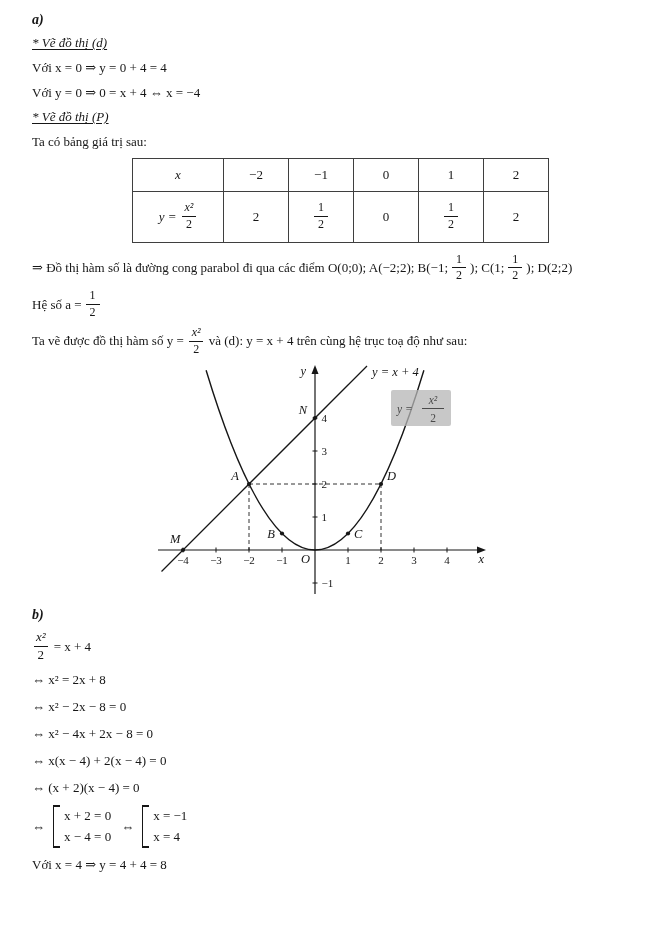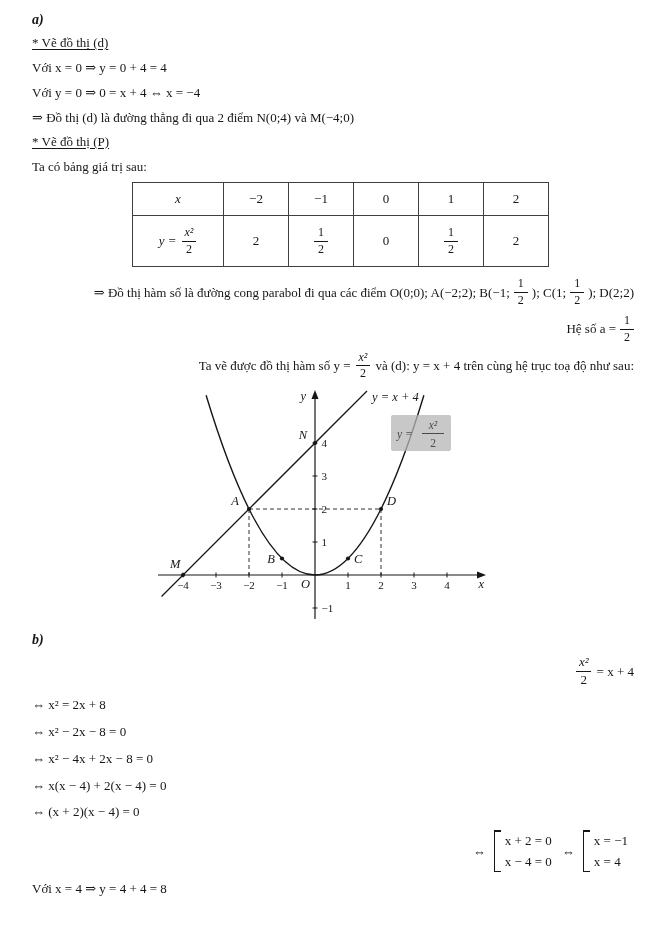--- a/index.html
+++ b/index.html
@@ -3,23 +3,23 @@
 <meta charset="utf-8">
 <style>
   html,body{margin:0;padding:0;}
   body{
     width:650px;height:947px;box-sizing:border-box;
     background:#ffffff;color:#161616;
     font-family:"Liberation Serif","DejaVu Serif",serif;
     font-size:13px;padding:12px 16px 8px 32px;overflow:hidden;
   }
   .line{margin-bottom:6px;line-height:1.45;}
-  .mline{display:flex;align-items:center;gap:4px;margin-bottom:6px;white-space:nowrap;flex-wrap:nowrap;line-height:1.35;justify-content:flex-end;}
+  .mline{display:flex;align-items:center;gap:4px;margin-bottom:6px;white-space:nowrap;flex-wrap:nowrap;line-height:1.35;}
   .section-label{font-weight:bold;font-style:italic;font-size:14px;margin-bottom:7px;}
-  .heading{text-decoration:underline;text-underline-offset:2px;margin-bottom:8px;}
+  .heading{text-decoration:underline;text-underline-offset:2px;margin-bottom:8px;font-style:italic;}
   .it{font-style:italic;}
   .frac{display:inline-flex;flex-direction:column;align-items:center;line-height:1.15;font-size:12px;vertical-align:middle;}
   .frac .num{padding:0 4px 1px;}
   .frac .den{border-top:1px solid #161616;padding:1px 4px 0;}
   .bigfrac{font-size:13px;}
   table.vals{border-collapse:collapse;margin:2px 0 10px 100px;}
   .vals td{border:1px solid #3f3f3f;text-align:center;vertical-align:middle;font-size:13px;}
   .vals td.lbl{width:88px;}
   .vals td.val{width:62px;}
   .vals tr.hrow td{height:30px;}
@@ -39,21 +39,20 @@
 </style>
 </head>
 <body>
 
 <div class="doc">
 
   <div class="section-label">a)</div>
   <div class="heading">* Vẽ đồ thị (d)</div>
   <div class="line">Với x = 0 ⇒ y = 0 + 4 = 4</div>
   <div class="line">Với y = 0 ⇒ 0 = x + 4 ⇔ x = −4</div>
-  <div class="line">⇒ Đồ thị (d) là đường thẳng đi qua 2 điểm N(0;4) và M(−4;0)</div>
   <div class="heading">* Vẽ đồ thị (P)</div>
   <div class="line">Ta có bảng giá trị sau:</div>
 
   <table class="vals">
     <tbody>
         <tr class="hrow">
       <td class="lbl"><span class="it">x</span></td>
       <td class="val">−2</td>
       <td class="val">−1</td>
       <td class="val">0</td>

